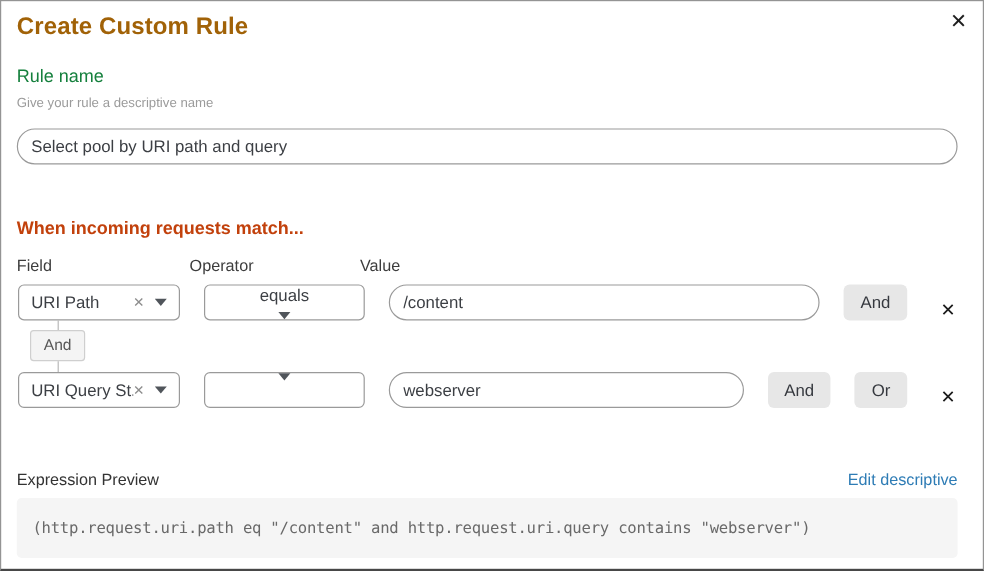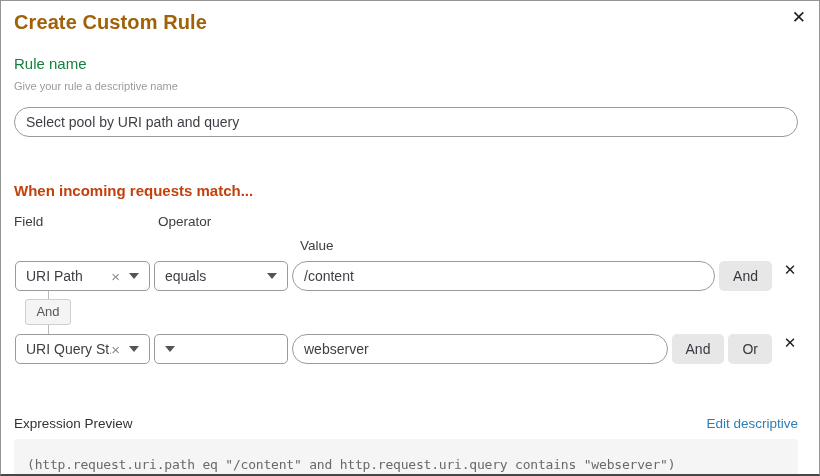--- a/index.html
+++ b/index.html
@@ -41,32 +41,32 @@
     outline: none;
     width: 100%;
   }
   .rule-input { margin-top: 12px; display: block; }
 
   h2.match-heading { margin-top: 44px; font-size: 15px; font-weight: 700; color: #c2410c; line-height: 19px; }
 
   .col-headers { display: flex; margin-top: 14px; font-size: 13.5px; color: #3d3d3d; }
   .ch-field { width: 144px; }
   .ch-operator { width: 142px; }
-  .ch-value { flex: 1; margin-top: 24px; }
+  .ch-value { flex: 1; }
 
-  .cond-row { display: flex; align-items: flex-start; gap: 4px; margin-top: 8px; }
+  .cond-row { display: flex; align-items: flex-end; gap: 20px; margin-top: 8px; }
   .cond-row.second { margin-top: 0; }
 
   .select {
     height: 30px; border: 1px solid #9a9a9a; border-radius: 5px;
     background: #fff; display: flex; align-items: center;
     padding: 0 10px; cursor: pointer;
   }
   .field-select { width: 135px; margin-left: 1px; }
-  .op-select { width: 134px; }
+  .op-select { width: 134px; flex-direction: column; }
   .sel-label { flex: 1; font-size: 14px; color: #3c3f44; white-space: nowrap; overflow: hidden; }
   .sel-clear { font-size: 15px; color: #8d8d8d; margin-right: 9px; line-height: 1; }
   .caret {
     width: 0; height: 0;
     border-left: 5px solid transparent; border-right: 5px solid transparent;
     border-top: 6px solid #50555b;
   }
   .value-input { flex: 1; }
 
   .pill-btn {

